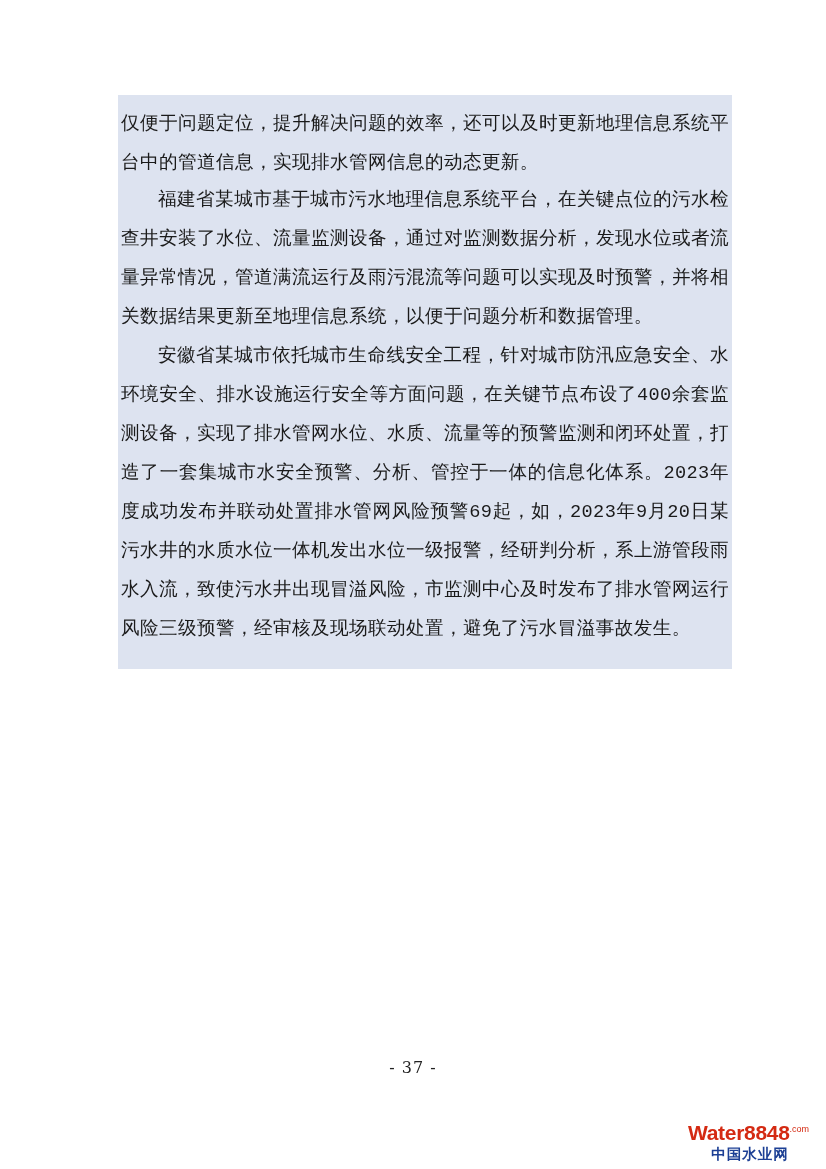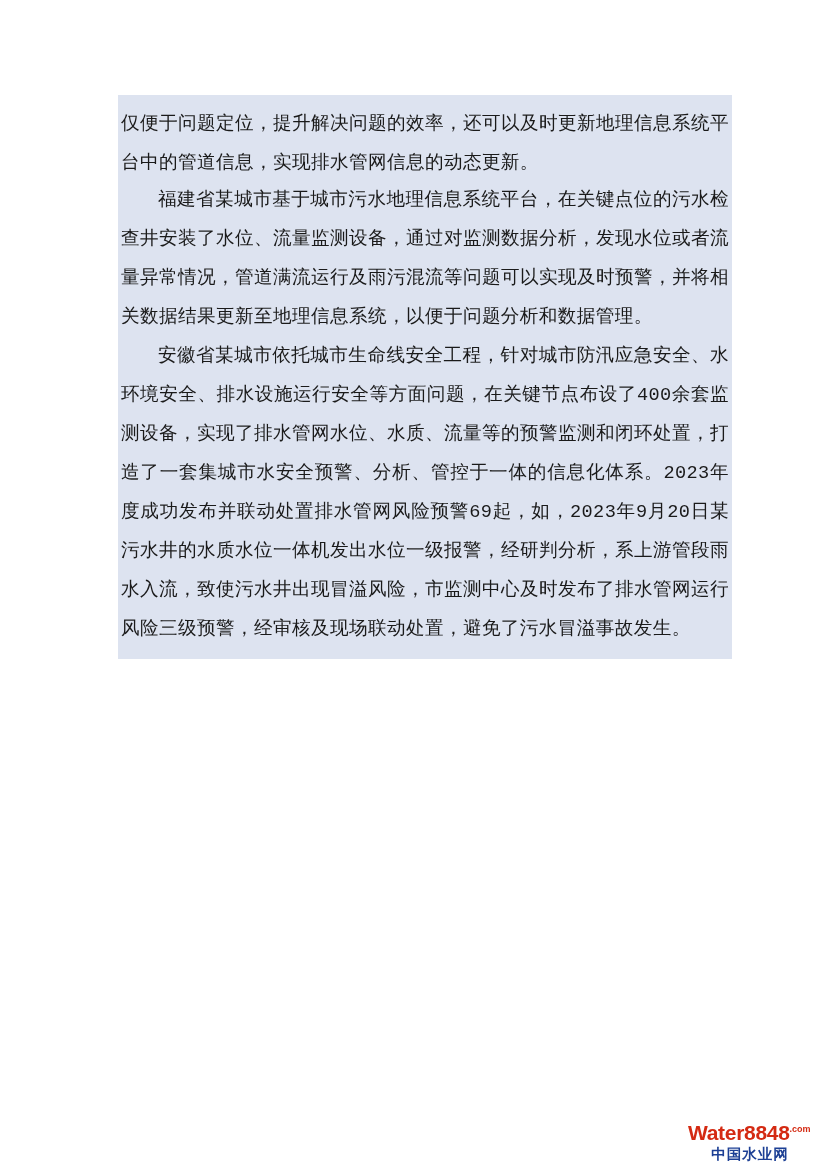--- a/index.html
+++ b/index.html
@@ -19,21 +19,21 @@
     left: 0; top: 0;
     width: 826px;
     height: 1169px;
   }
   .content-block {
     position: absolute;
     left: 118px;
     top: 95px;
     width: 614px;
     background: #dde3f0;
-    padding: 8px 0 10px 0;
+    padding: 8px 0 20px 0;
     box-sizing: border-box;
   }
   .para {
     font-family: "DejaVu Serif", serif;
     font-size: 18.6px;
     line-height: 39px;
     color: #1a1a1a;
     letter-spacing: 0.4px;
     text-align: justify;
     text-justify: inter-ideograph;
@@ -70,21 +70,21 @@
     font-size: 21px;
     color: #d42a12;
     line-height: 22px;
     white-space: nowrap;
     letter-spacing: -0.3px;
   }
   .wm-line1 .wm-dotcom {
     font-size: 9px;
     color: #d42a12;
     vertical-align: super;
-    font-weight: bold;
+    font-weight: normal;
     letter-spacing: 0;
   }
   .wm-line2 {
     font-family: "DejaVu Sans", sans-serif;
     font-size: 14.5px;
     color: #1c3f94;
     line-height: 20px;
     letter-spacing: 1px;
     white-space: nowrap;
     font-weight: bold;
@@ -95,19 +95,20 @@
 <body>
 
 <div class="page">
 
   <div class="content-block">
     <p class="para">仅便于问题定位，提升解决问题的效率，还可以及时更新地理信息系统平台中的管道信息，实现排水管网信息的动态更新。</p>
     <p class="para indent">福建省某城市基于城市污水地理信息系统平台，在关键点位的污水检查井安装了水位、流量监测设备，通过对监测数据分析，发现水位或者流量异常情况，管道满流运行及雨污混流等问题可以实现及时预警，并将相关数据结果更新至地理信息系统，以便于问题分析和数据管理。</p>
     <p class="para indent">安徽省某城市依托城市生命线安全工程，针对城市防汛应急安全、水环境安全、排水设施运行安全等方面问题，在关键节点布设了400余套监测设备，实现了排水管网水位、水质、流量等的预警监测和闭环处置，打造了一套集城市水安全预警、分析、管控于一体的信息化体系。2023年度成功发布并联动处置排水管网风险预警69起，如，2023年9月20日某污水井的水质水位一体机发出水位一级报警，经研判分析，系上游管段雨水入流，致使污水井出现冒溢风险，市监测中心及时发布了排水管网运行风险三级预警，经审核及现场联动处置，避免了污水冒溢事故发生。</p>
   </div>
 
+  <div class="page-number">- 37 -</div>
 
   <div class="watermark">
     <div class="wm-line1"><span>Water8848</span><span class="wm-dotcom">.com</span></div>
     <div class="wm-line2">中国水业网</div>
   </div>
 
 </div>
 
 </body></html>

